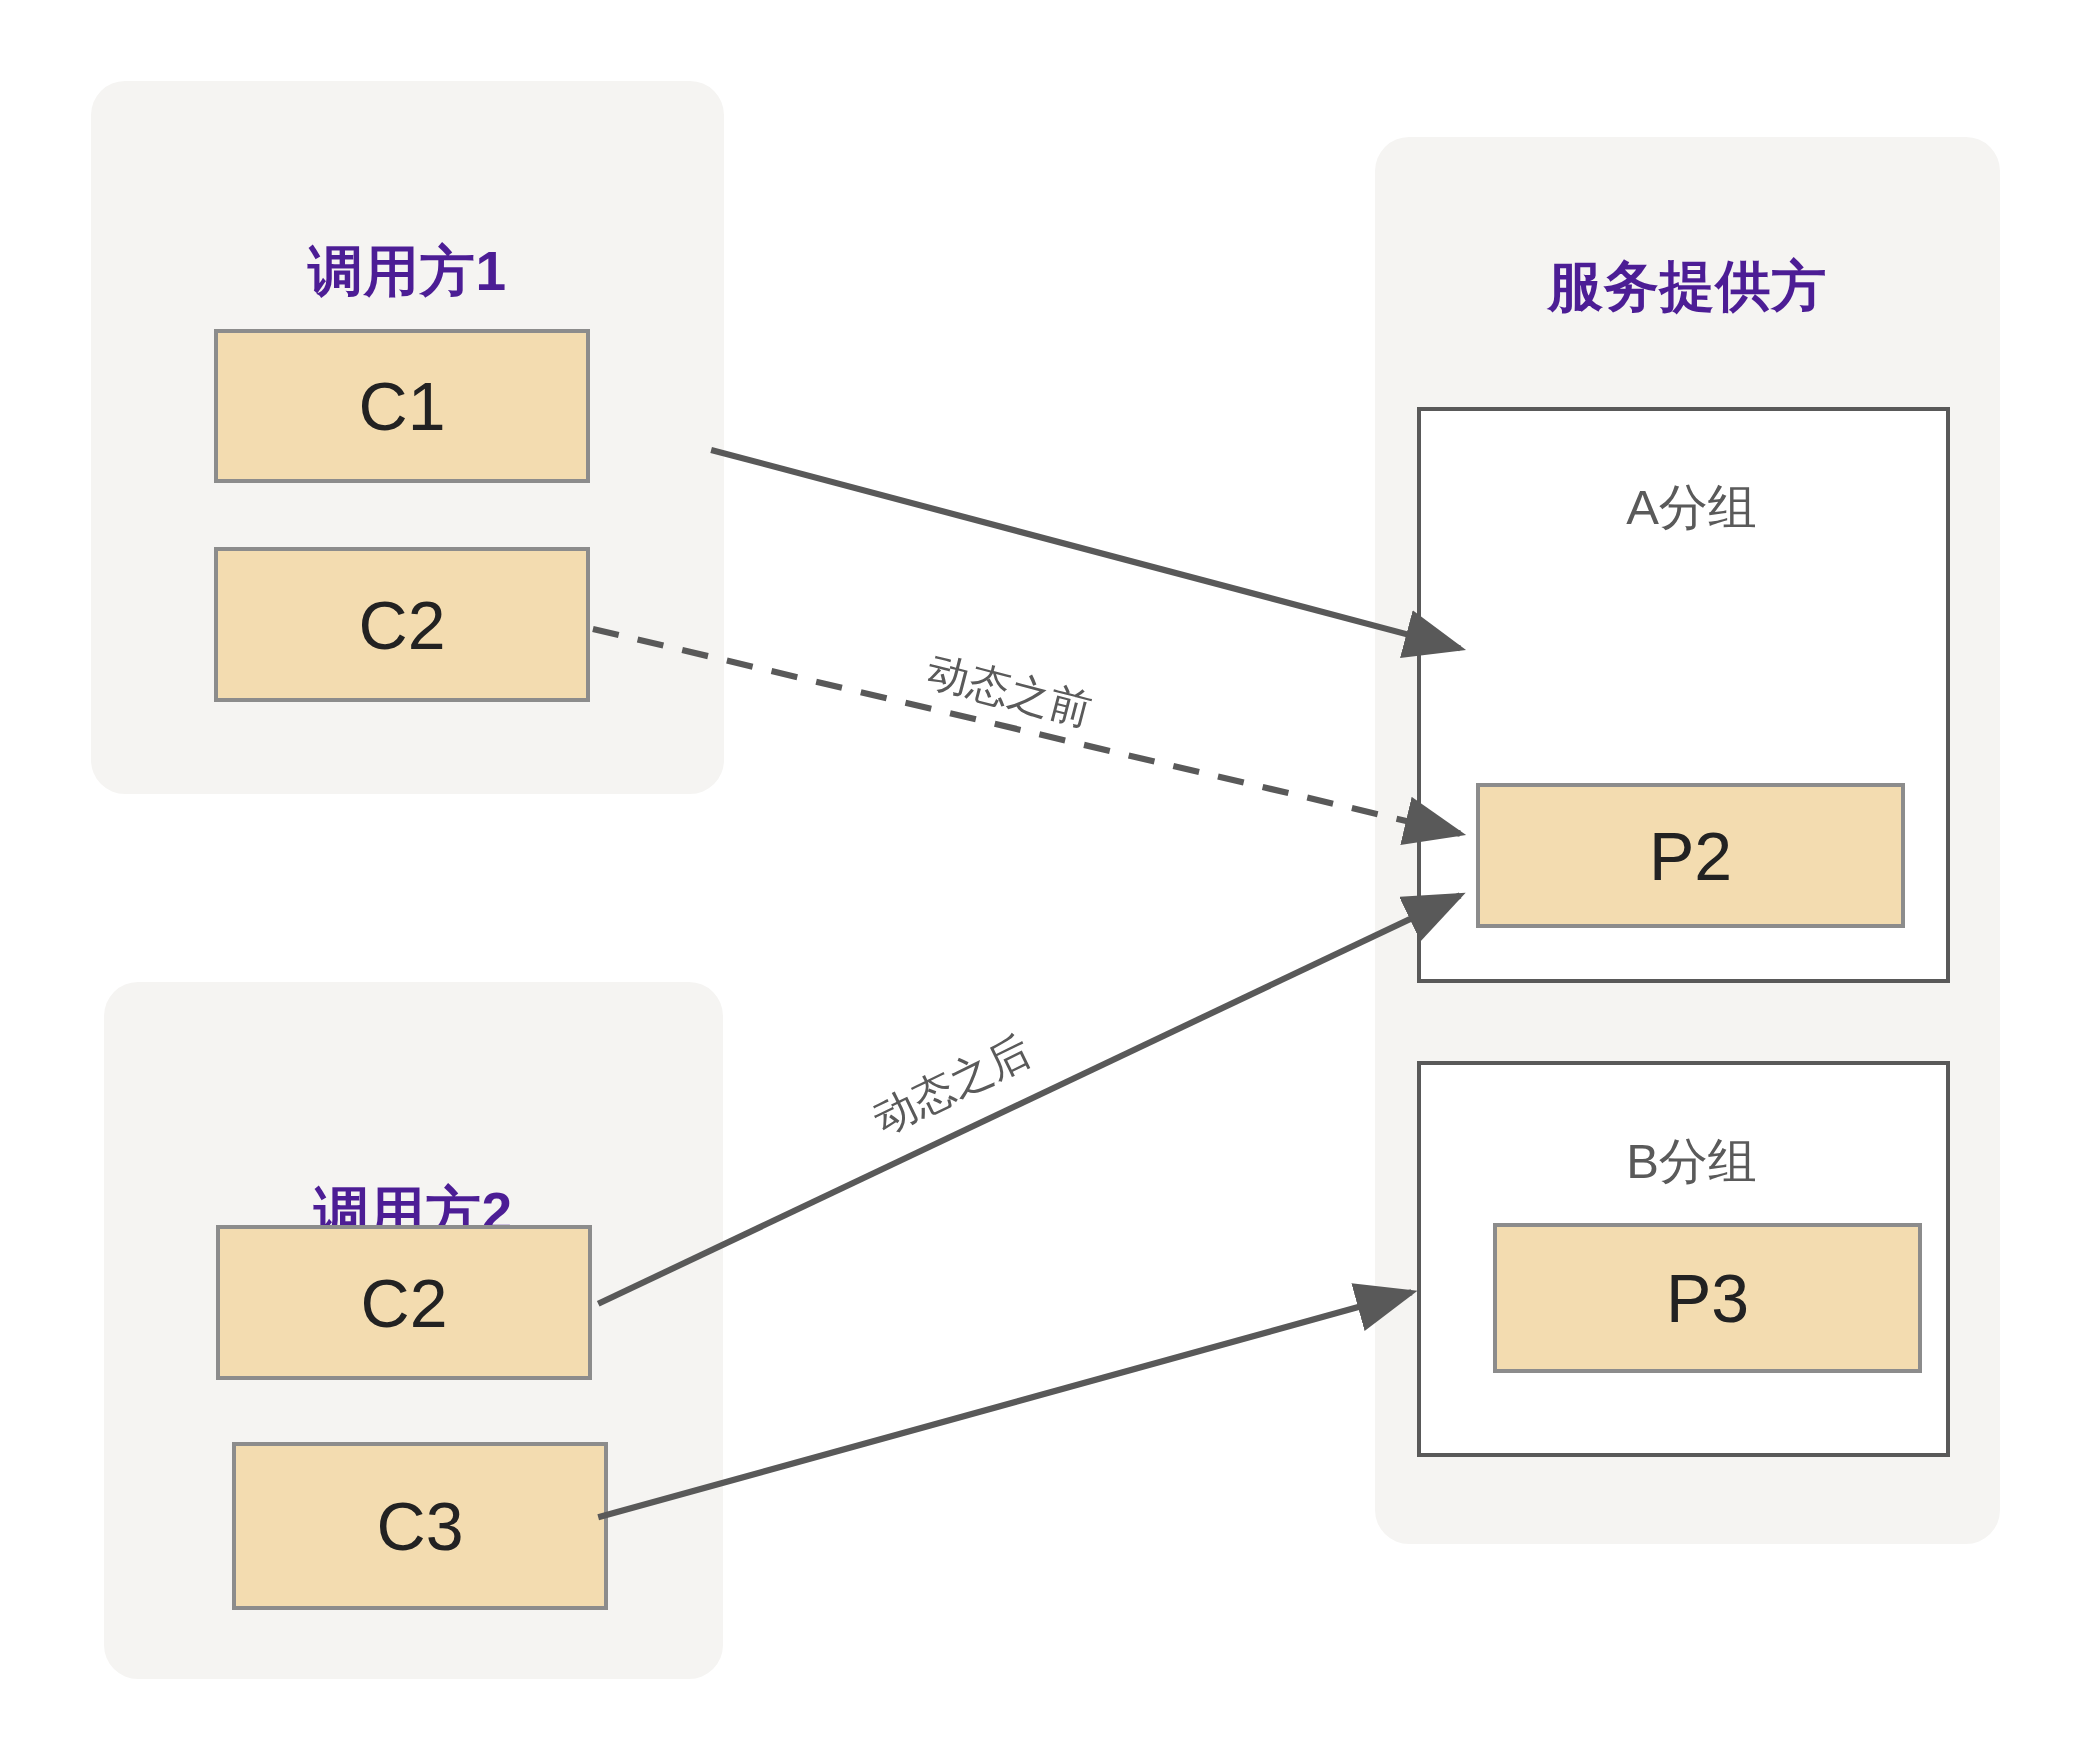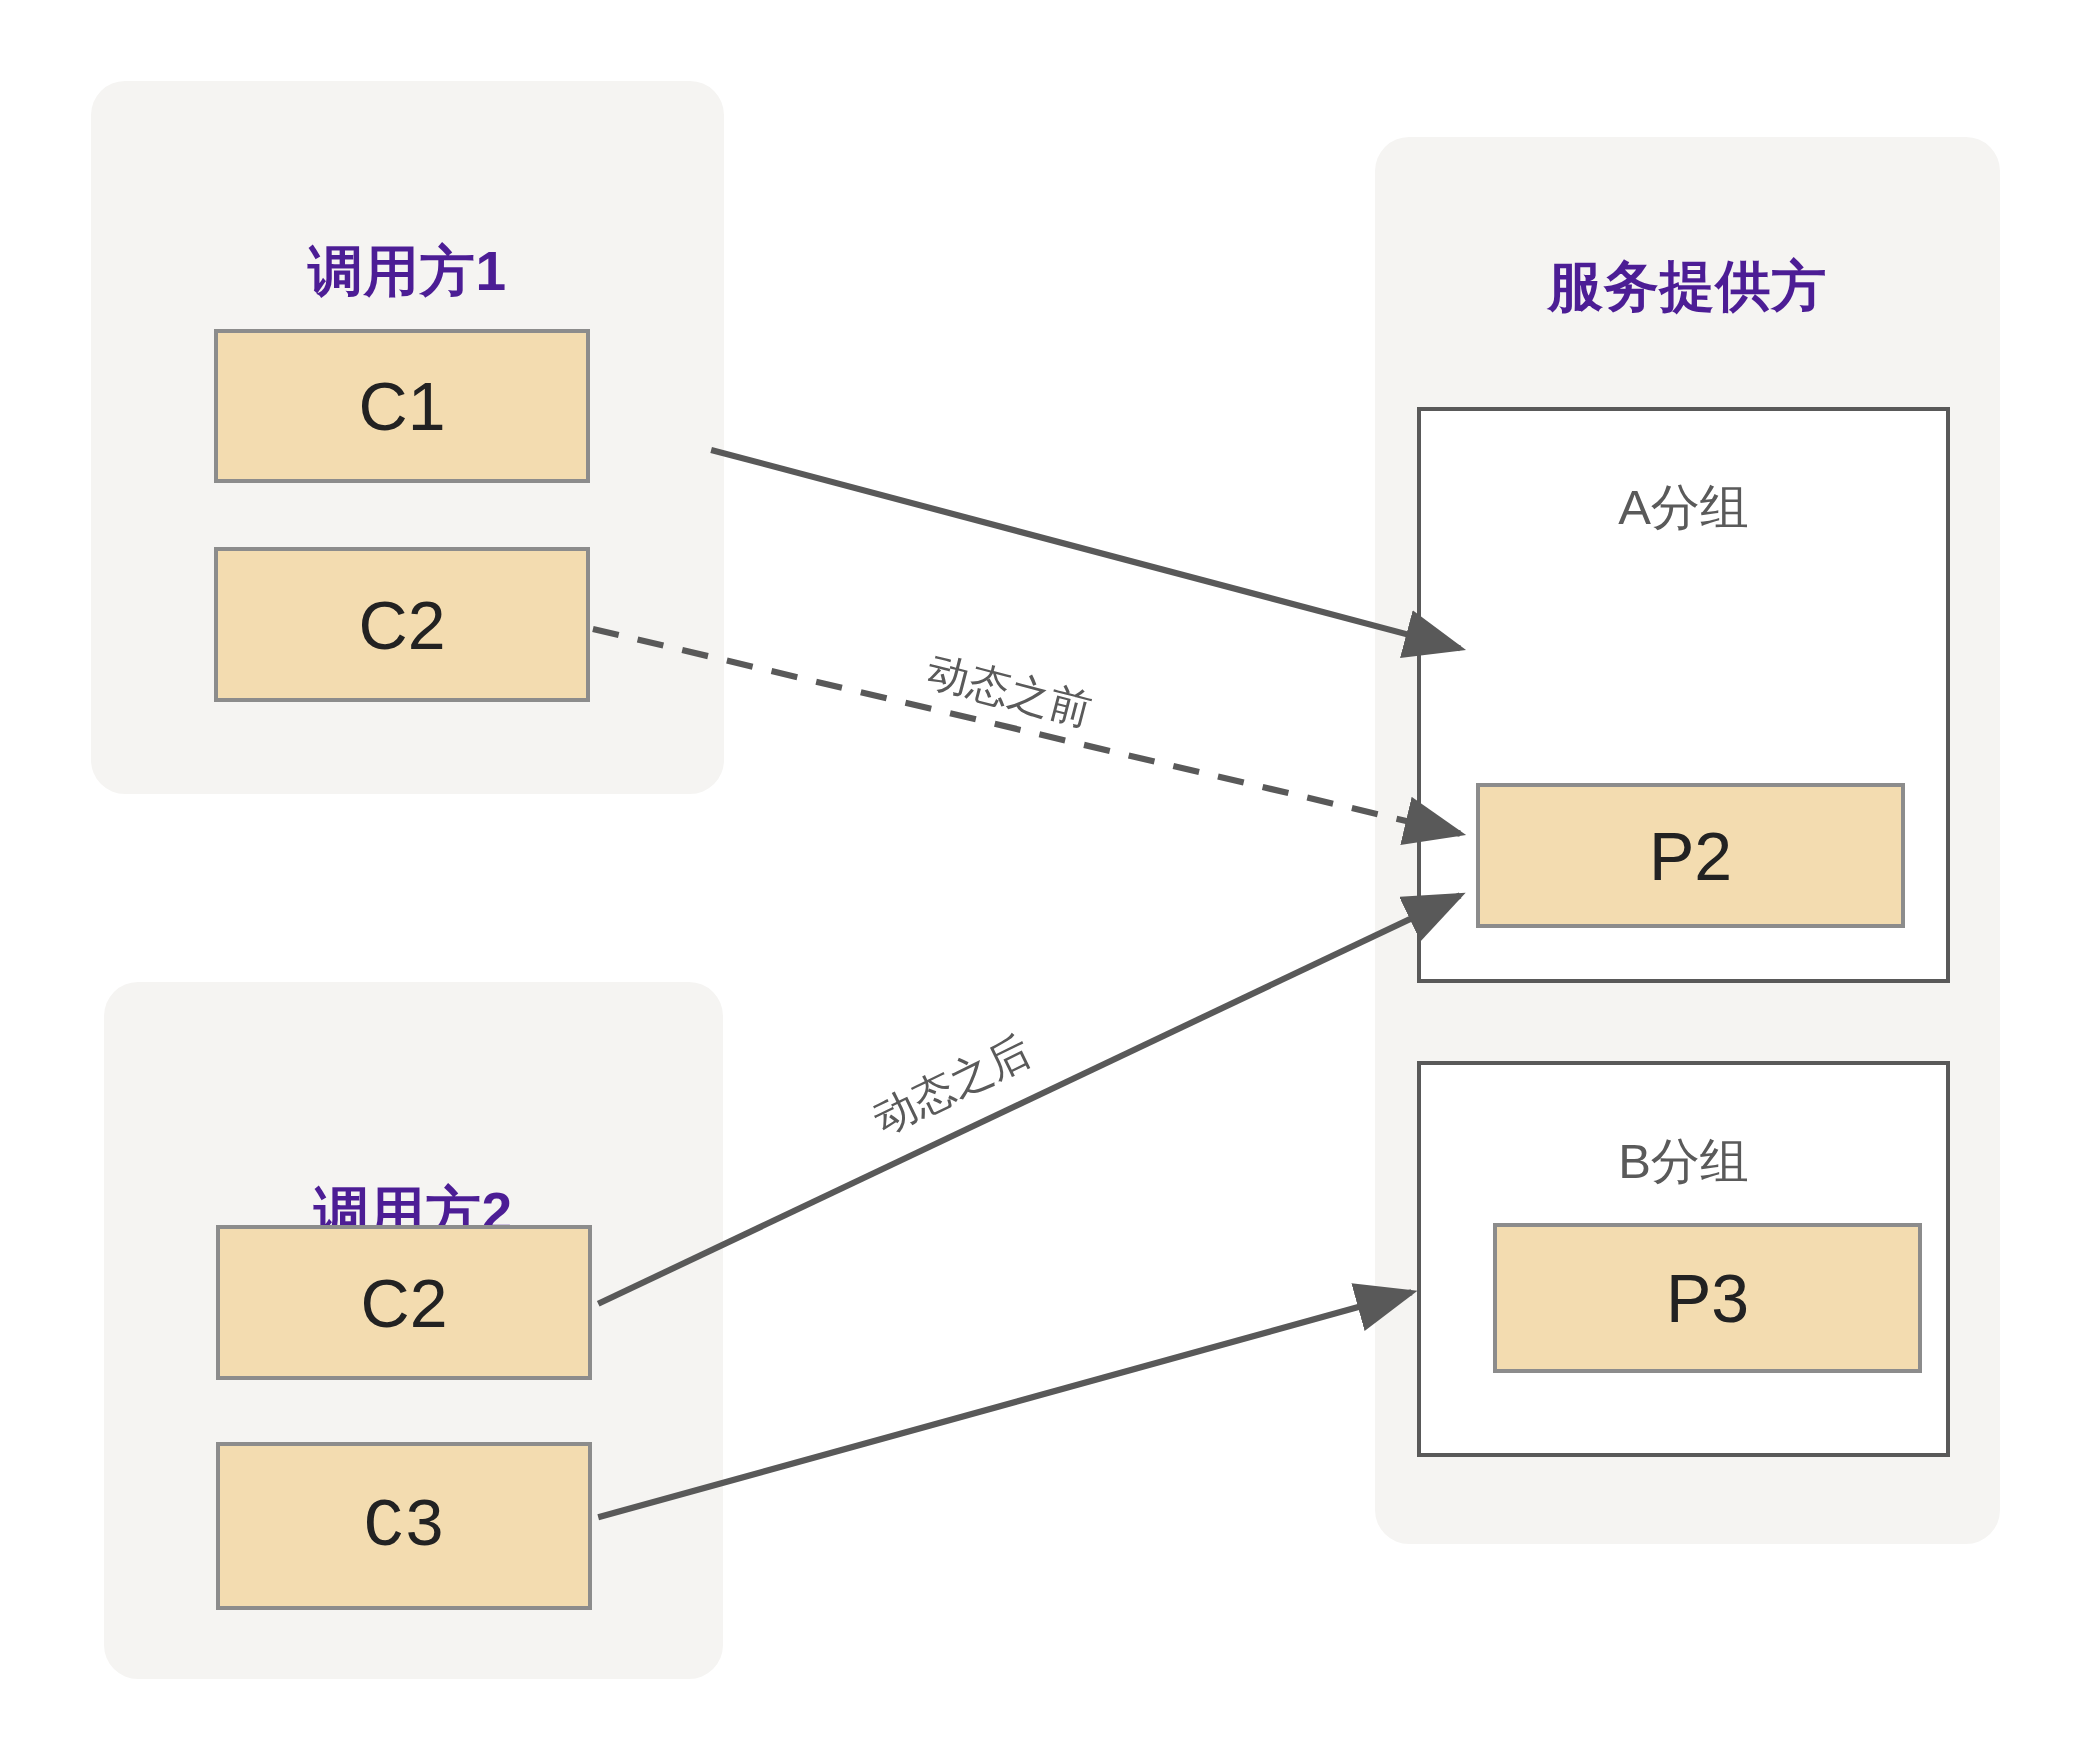--- a/index.html
+++ b/index.html
@@ -46,21 +46,21 @@
 
   
   .group {
     position: absolute;
     background: #FFFFFF;
     border: 4.4px solid #595959;
     box-sizing: border-box;
   }
   .group-title {
     position: absolute;
-    left: 0;
+    left: 8px;
     width: 100%;
     text-align: center;
     font-size: 49px;
     color: #5A5A5A;
     white-space: nowrap;
   }
   #group-a { left: 1417px; top: 407px;  width: 533px; height: 576px; }
   #group-b { left: 1417px; top: 1061px; width: 533px; height: 396px; }
   #group-a .group-title { top: 64px; }
   #group-b .group-title { top: 64px; }
@@ -74,21 +74,21 @@
     display: flex;
     align-items: center;
     justify-content: center;
     font-size: 68px;
     color: #222222;
   }
 
   #node-c1  { left: 214px;  top: 329px;  width: 376px; height: 154px; }
   #node-c2a { left: 214px;  top: 547px;  width: 376px; height: 155px; }
   #node-c2b { left: 216px;  top: 1225px; width: 376px; height: 155px; }
-  #node-c3  { left: 216px;  top: 1442px; width: 376px; height: 168px; font-family: Liberation Mono, monospace; }
+  #node-c3  { left: 232px;  top: 1442px; width: 376px; height: 168px; }
 
   #node-p1 { left: 1476px; top: 568px;  width: 429px; height: 145px; }
   #node-p2 { left: 1476px; top: 783px;  width: 429px; height: 145px; }
   #node-p3 { left: 1476px; top: 1223px; width: 429px; height: 150px; margin-left: 17px; }
 
   
   #connectors {
     position: absolute;
     left: 0;
     top: 0;

